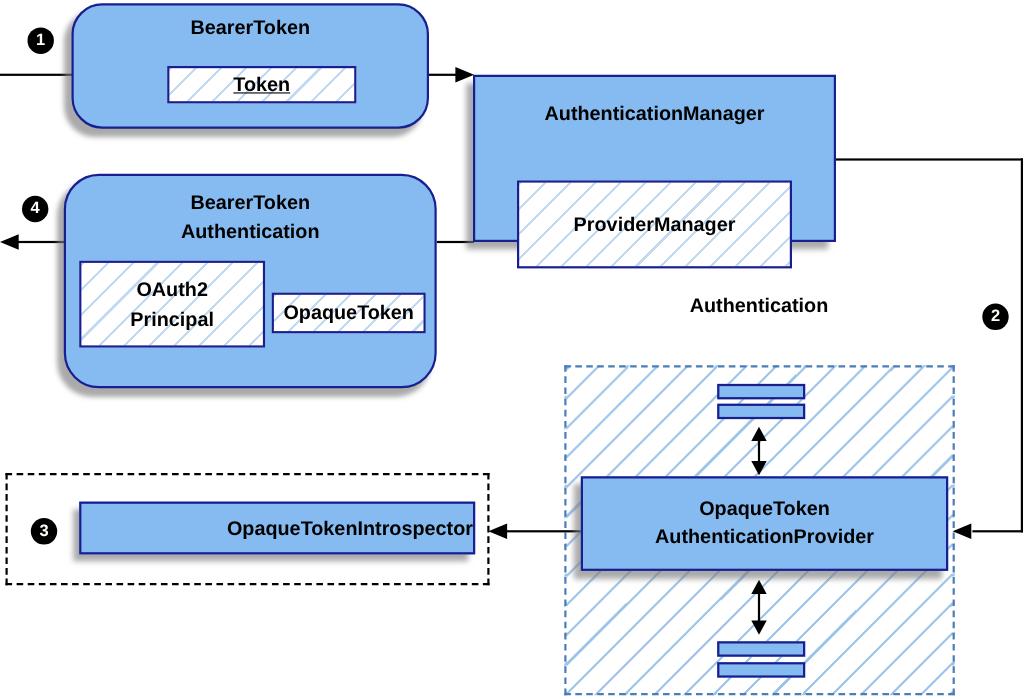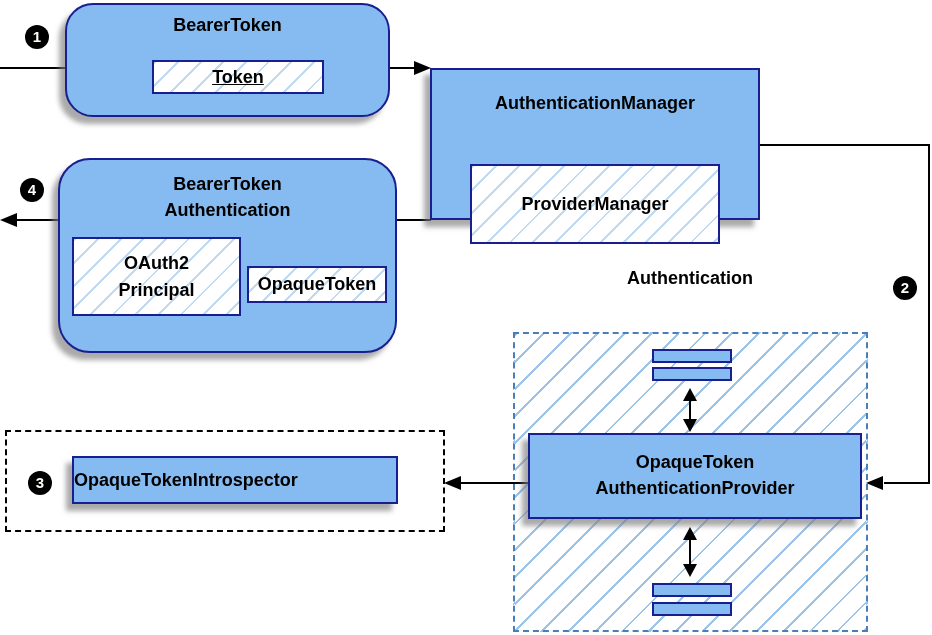--- a/index.html
+++ b/index.html
@@ -147,21 +147,21 @@
     <div class="member" style="left:187px;top:106px;width:140px;height:37px;">
       <div class="t-line">OpaqueToken</div>
     </div>
   </div>
 
   <div class="node" style="left:528px;top:433px;width:334px;height:86px;padding-top:14px;">
     <div class="t-line">OpaqueToken</div>
     <div class="t-line">AuthenticationProvider</div>
   </div>
 
-  <div class="node" style="left:72px;top:456px;width:326px;height:48px;display:flex;align-items:center;justify-content:flex-start;">
+  <div class="node" style="left:72px;top:456px;width:360px;height:48px;display:flex;align-items:center;justify-content:flex-end;">
     <div class="t-line">OpaqueTokenIntrospector</div>
   </div>
 
   <div class="badge" style="left:25px;top:25px;">1</div>
   <div class="badge" style="left:893px;top:276px;">2</div>
   <div class="badge" style="left:28px;top:471px;">3</div>
   <div class="badge" style="left:20px;top:178px;">4</div>
 
 </div>
 

